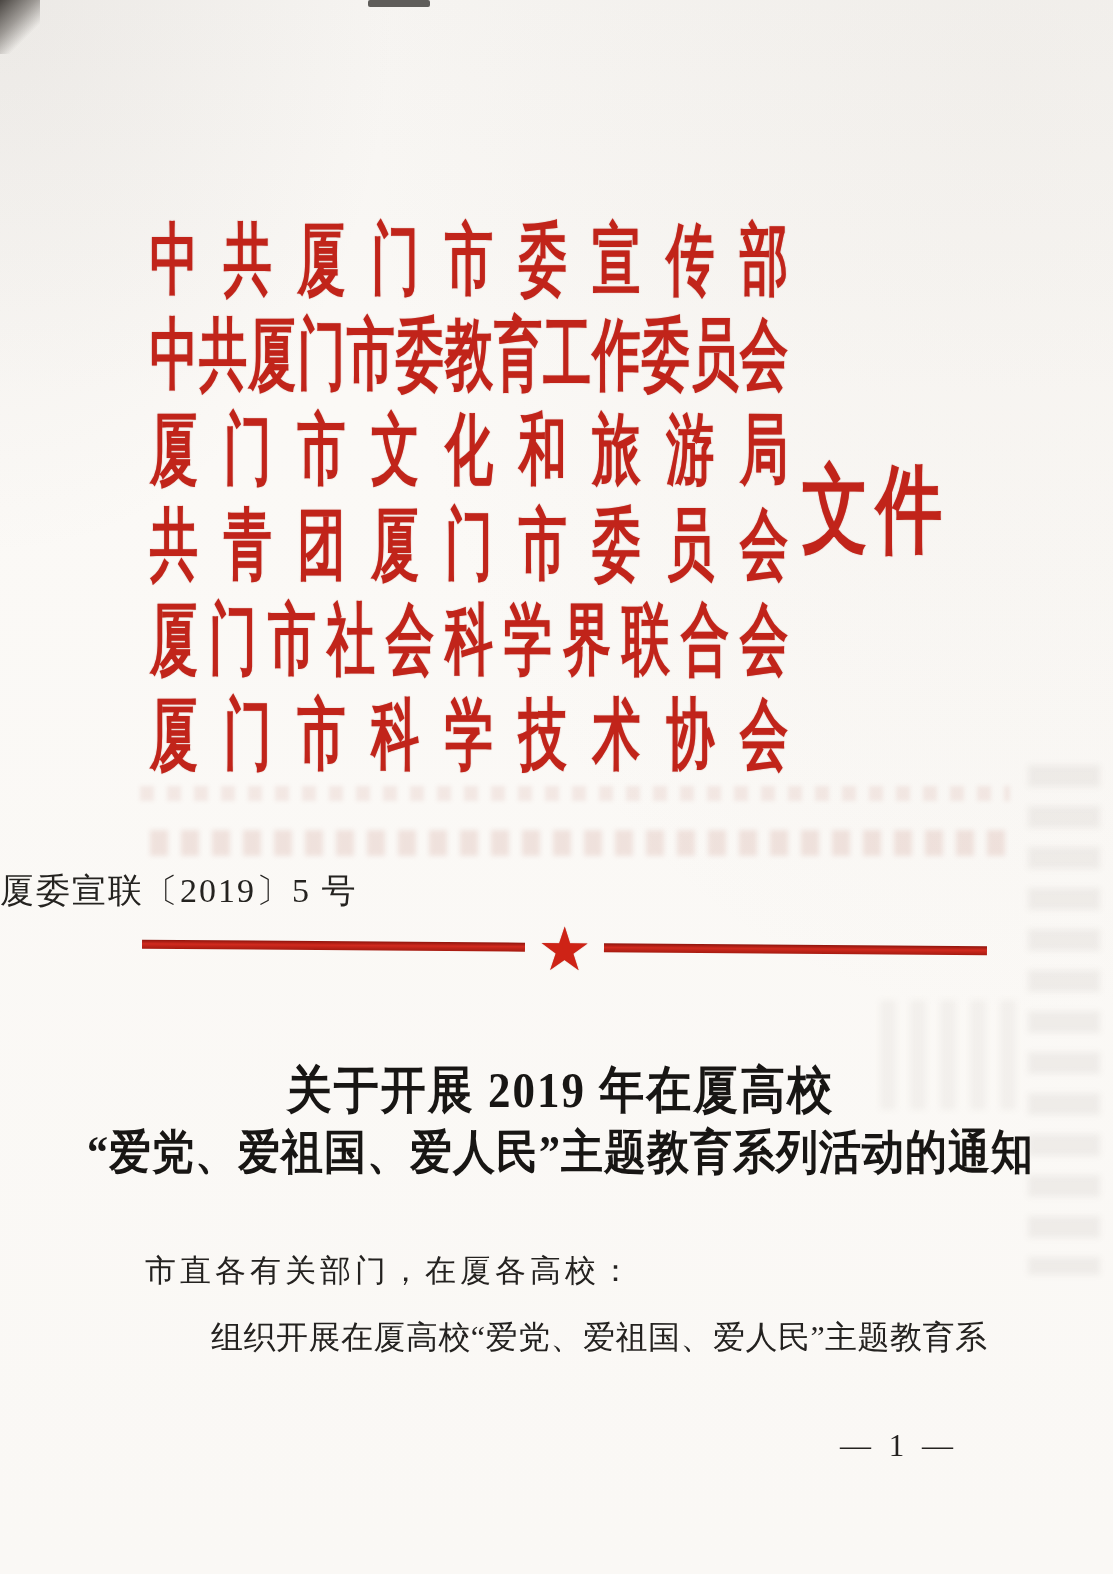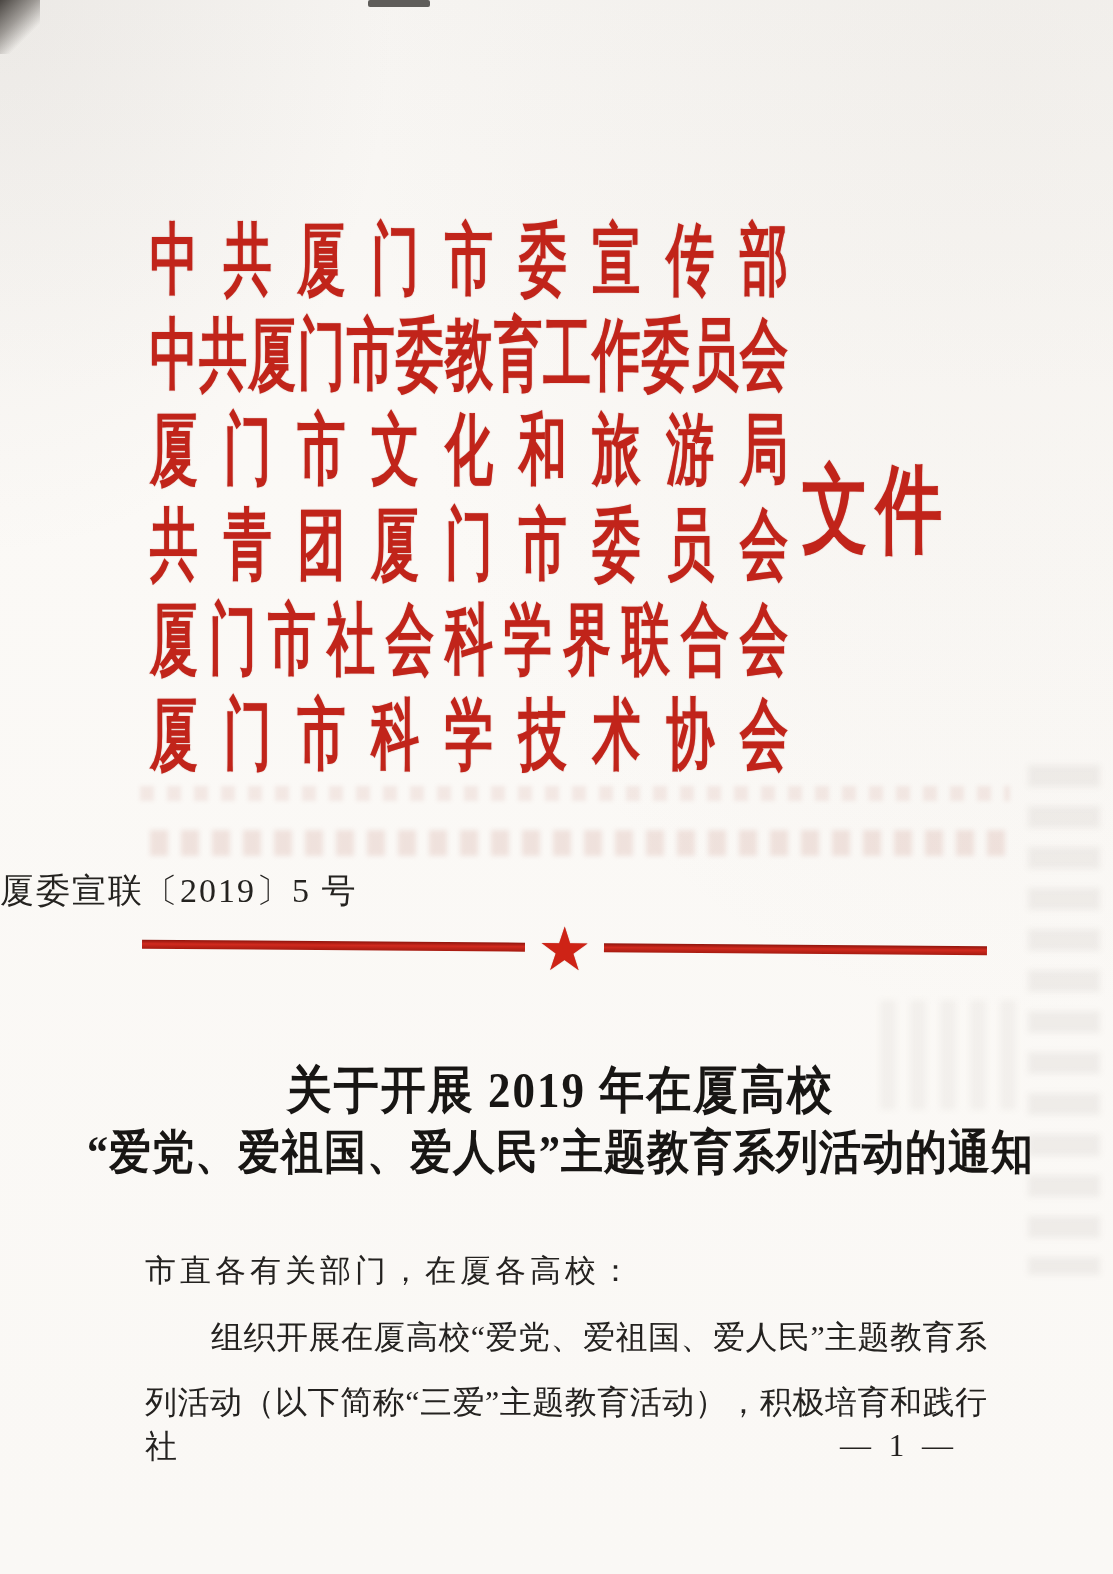--- a/index.html
+++ b/index.html
@@ -140,17 +140,16 @@
     <div class="seg seg-left"></div>
     <span class="star">★</span>
     <div class="seg seg-right"></div>
   </div>
 
   <div class="title-line1">关于开展 2019 年在厦高校</div>
   <div class="title-line2">“爱党、爱祖国、爱人民”主题教育系列活动的通知</div>
 
   <div class="body-line para-1">组织开展在厦高校“爱党、爱祖国、爱人民”主题教育系</div>
   <div class="body-line salutation">市直各有关部门，在厦各高校：</div>
-  <div class="body-line para-2">列活动（以下简称“三爱”主题教育活动），积极培育和践行社</div>
 
   <div class="page-number">— 1 —</div>
 
 </div>
 
 </body></html>

